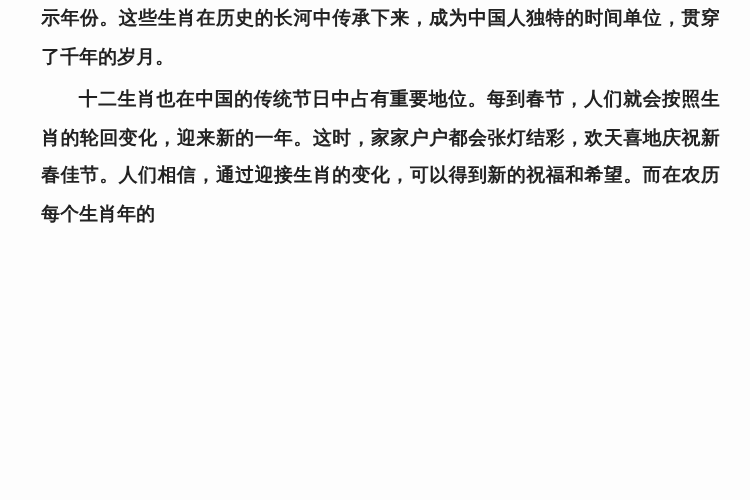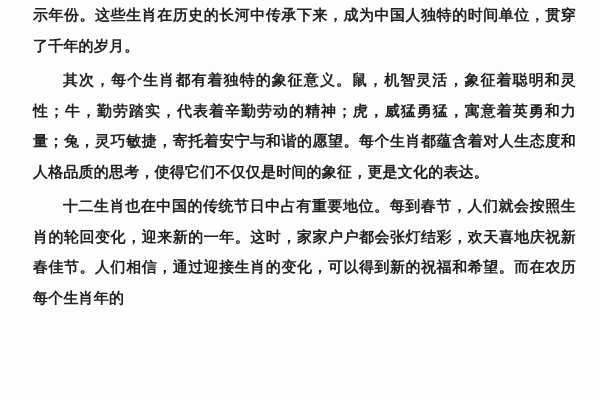--- a/index.html
+++ b/index.html
@@ -33,16 +33,15 @@
   p.para.indent {
     text-indent: 2em;
   }
 </style>
 </head>
 <body style="background: rgb(253, 253, 253);">
 
 <div class="page">
   <div id="paragraphs">
       <p class="para" style="color: rgb(34, 34, 34);">示年份。这些生肖在历史的长河中传承下来，成为中国人独特的时间单位，贯穿了千年的岁月。</p>
-      <p class="para indent" style="color: rgb(34, 34, 34);">其次，每个生肖都有着独特的象征意义。鼠，机智灵活，象征着聪明和灵性；牛，勤劳踏实，代表着辛勤劳动的精神；虎，威猛勇猛，寓意着英勇和力量；兔，灵巧敏捷，寄托着安宁与和谐的愿望。每个生肖都蕴含着对人生态度和人格品质的思考，使得它们不仅仅是时间的象征，更是文化的表达。</p>
       <p class="para indent" style="color: rgb(34, 34, 34);">十二生肖也在中国的传统节日中占有重要地位。每到春节，人们就会按照生肖的轮回变化，迎来新的一年。这时，家家户户都会张灯结彩，欢天喜地庆祝新春佳节。人们相信，通过迎接生肖的变化，可以得到新的祝福和希望。而在农历每个生肖年的</p>
     </div>
 </div>
 
 </body></html>

